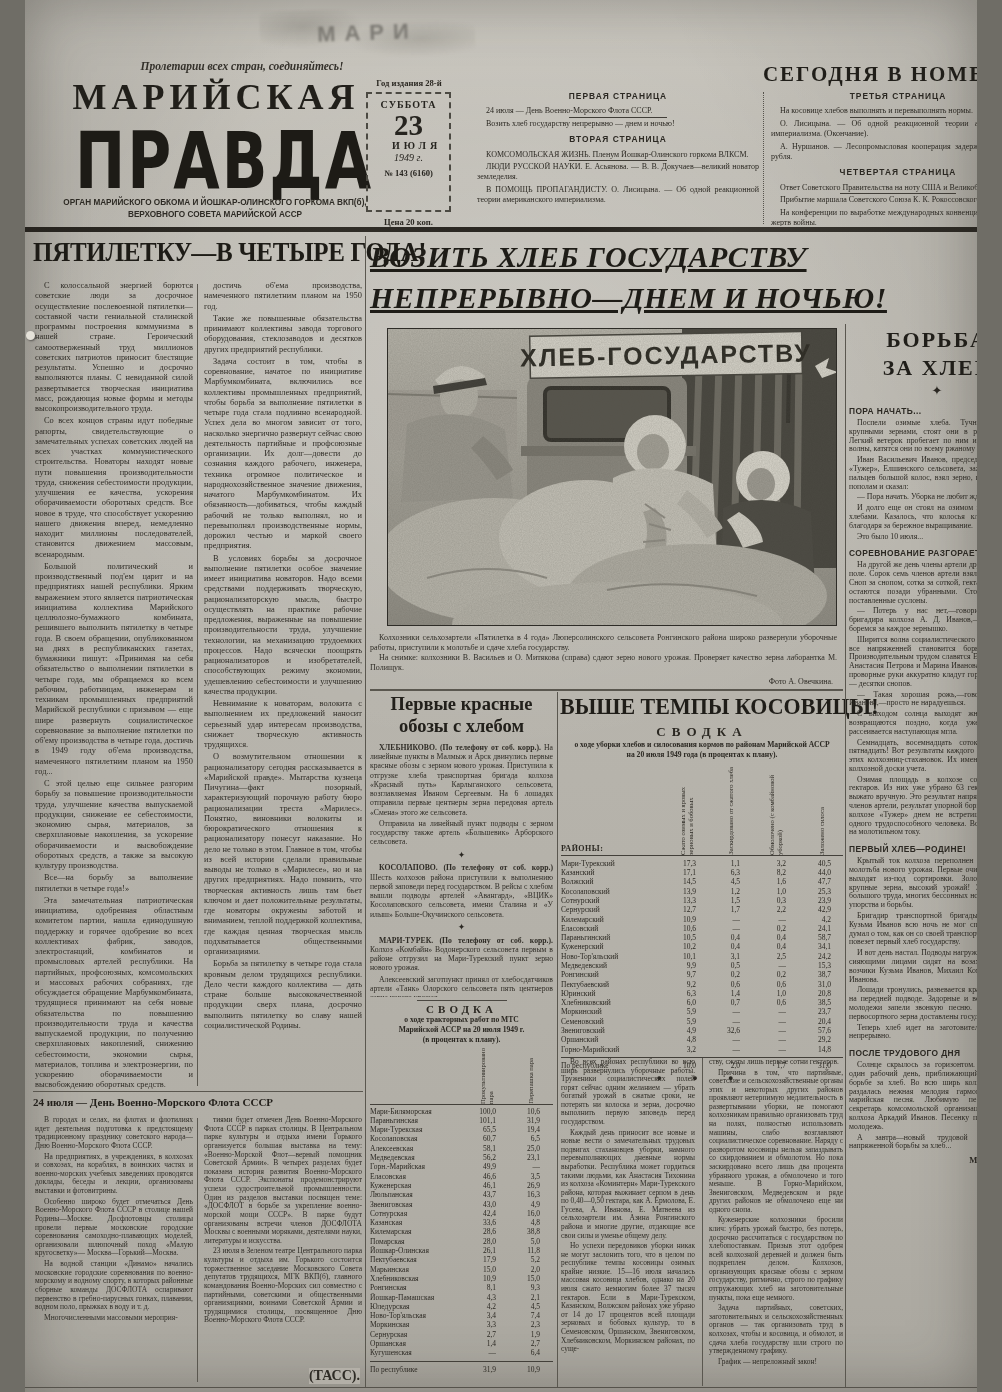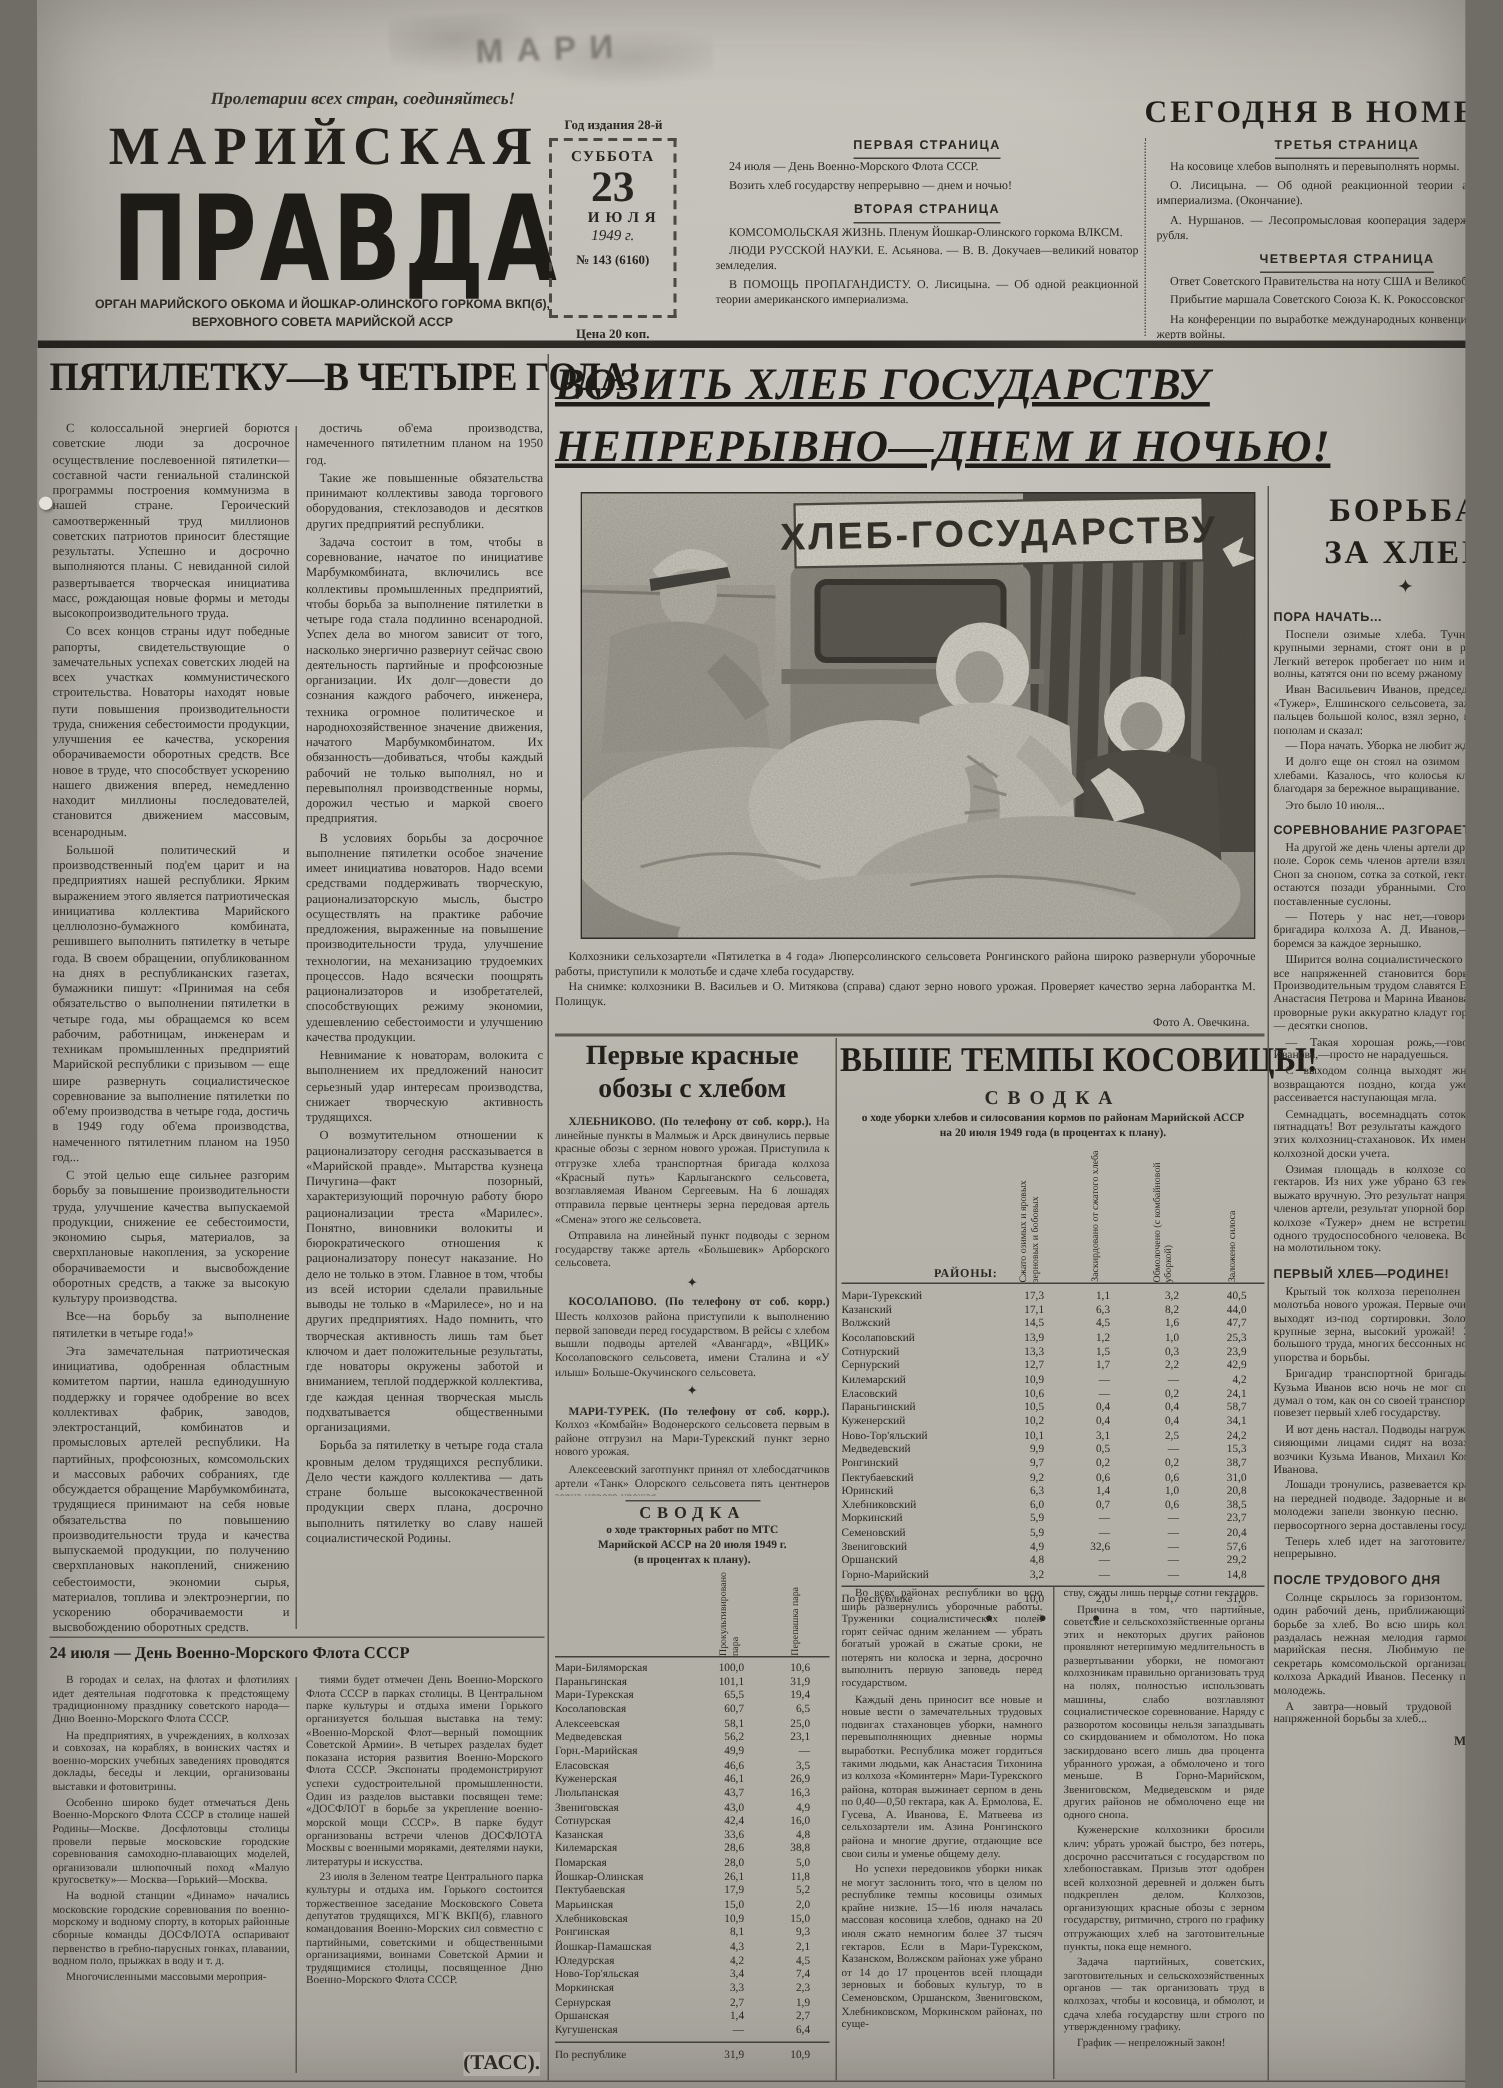--- a/index.html
+++ b/index.html
@@ -38,21 +38,21 @@
   .datebox .mm{font-weight:bold;font-size:10px;letter-spacing:4px;padding-left:16px;}
   .datebox .yy{font-style:italic;font-size:10px;margin-top:1px;}
   .datebox .no{font-weight:bold;font-size:8.6px;margin-top:5px;}
   .price{left:341px;top:217px;width:85px;text-align:center;font-weight:bold;font-size:8.6px;}
 
   
   .today-title{left:455px;top:62px;width:545px;text-align:right;font-weight:bold;font-size:21px;letter-spacing:2px;color:#201e19;}
   .today-col{font-size:8px;line-height:1.3;}
   .today-col .sec-head{text-align:center;margin:5px 0 4px;}
   .today-col .sec-head span{font-family:"Liberation Sans",sans-serif;font-weight:bold;font-size:8.4px;letter-spacing:1px;
-    border-bottom:1px solid #413e38;padding-bottom:4px;}
+    border-bottom:1px solid #413e38;padding-bottom:16px;}
   .today-col p{text-indent:9px;text-align:justify;margin-bottom:2px;}
   .today-vrule{left:738px;top:92px;width:0;height:132px;border-left:1px dotted #57544d;}
 
   .thickrule{left:0;top:227px;width:1002px;height:5px;
     background:linear-gradient(90deg,#26231e 0%,#302d27 30%,#26231e 55%,#3a3731 70%,#26231e 100%);}
   .botrule{left:0;top:1387px;width:1002px;height:1px;background:#55524b;}
 
   
   .vrule{width:0;border-left:1px solid #5a574f;}
   .hrule{height:0;border-top:1px solid #5a574f;}
@@ -80,21 +80,21 @@
   .star-div{text-align:center;font-size:9px;margin:3px 0;color:#2b2823;}
 
   .svodka-rule{width:90px;border-top:1px solid #4b4842;margin:0 auto 2px;}
   .svodka-title{text-align:center;font-weight:bold;font-size:11px;letter-spacing:4px;}
   .svodka-sub{text-align:center;font-weight:bold;font-size:7.6px;line-height:1.3;}
 
   .gt-head{display:grid;align-items:end;border-bottom:1px solid #43403a;}
   .gt5{grid-template-columns:104px 44px 44px 46px 45px;}
   .gt3{grid-template-columns:95px 44px 44px;}
   .rot{writing-mode:vertical-rl;transform:rotate(180deg);font-size:6.6px;line-height:1.2;justify-self:center;text-align:left;}
-  .rlabel{font-size:8px;font-weight:bold;padding-bottom:2px;letter-spacing:.5px;text-align:right;}
+  .rlabel{font-size:8px;font-weight:bold;padding-bottom:2px;letter-spacing:.5px;}
   .trow{display:grid;font-size:7.5px;line-height:1.24;}
   .trow span:first-child{overflow:hidden;white-space:nowrap;}
   .trow span+span{text-align:right;padding-right:13px;}
   .trow.total{border-top:1px solid #43403a;margin-top:3px;padding-top:3px;}
   .dots{text-align:center;font-size:9px;letter-spacing:14px;margin-top:3px;}
 
   .tempo-head{left:535px;top:693px;width:283px;text-align:center;font-weight:bold;font-size:22px;color:#1f1d18;
     transform:scaleY(1.05);transform-origin:top center;white-space:nowrap;}
   .tempo-col{font-size:7.4px;line-height:1.16;}
   .tempo-col p.cont{text-indent:0;}

